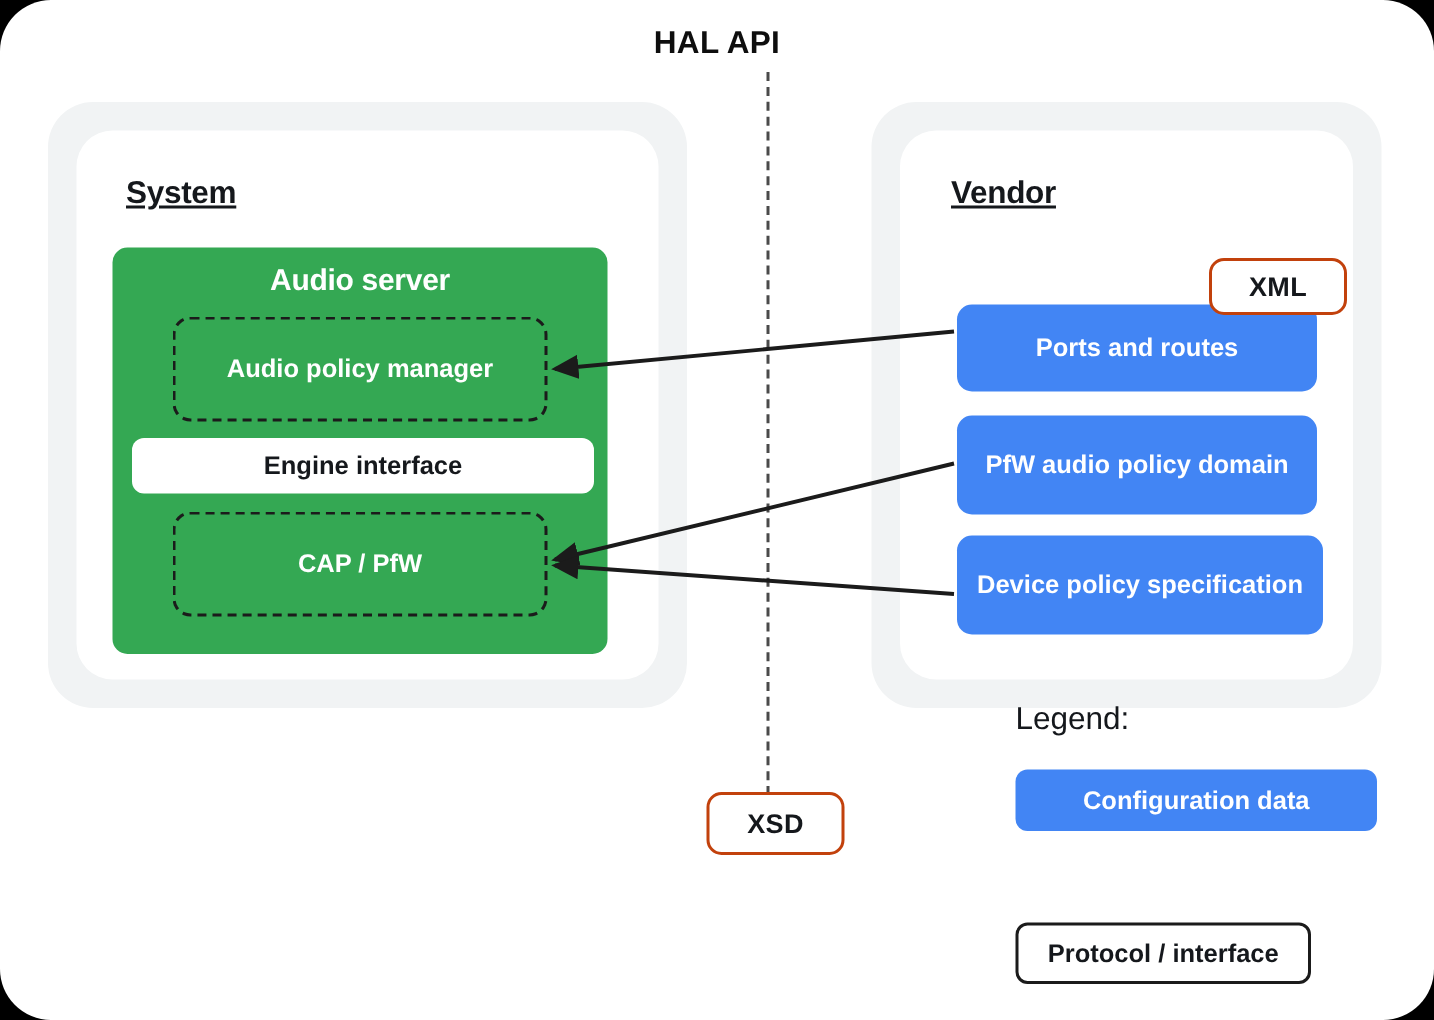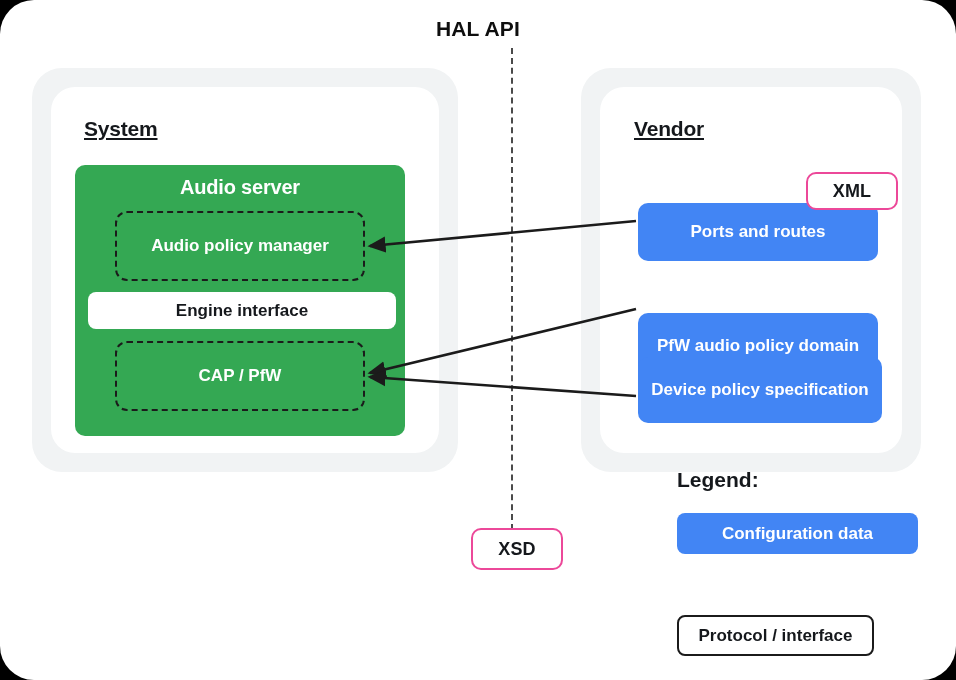--- a/index.html
+++ b/index.html
@@ -80,21 +80,21 @@
     background: #ffffff;
     border-radius: 8px;
     color: #15181c;
     font-size: 17px;
     font-weight: 700;
   }
 
   
   .chip {
     background: #ffffff;
-    border: 2px solid #ec4899;
+    border: 2px solid #c2410c;
     border-radius: 10px;
     color: #15181c;
     font-size: 18px;
     font-weight: 700;
     letter-spacing: 0.2px;
   }
 
   
   .hal-label {
     font-size: 21px;
@@ -102,21 +102,21 @@
     color: #0e0e0e;
     letter-spacing: 0.2px;
   }
   .hal-divider {
     border-left: 2px dashed #4a4a4a;
   }
 
   
   .legend-title {
     font-size: 21px;
-    font-weight: 700;
+    font-weight: 400;
     color: #15181c;
   }
   .legend-swatch {
     border-radius: 8px;
     font-size: 17px;
     font-weight: 700;
   }
   .legend-swatch.blue { background: #4285f4; color: #ffffff; }
   .legend-swatch.green { background: #34a853; color: #ffffff; }
   .legend-swatch.outline {
@@ -165,21 +165,21 @@
 
   <div class="abs group-outer" style="left:581px; top:68px; width:340px; height:404px;"></div>
   <div class="abs group-inner" style="left:600px; top:87px; width:302px; height:366px;"></div>
 
   <div class="abs group-title" style="left:634px; top:117px;">Vendor</div>
 
   <div class="abs blue-block flexcenter" style="left:638px; top:203px; width:240px; height:58px;">
     <span>Ports and routes</span>
   </div>
 
-  <div class="abs blue-block flexcenter" style="left:638px; top:277px; width:240px; height:66px;margin-top:36px;">
+  <div class="abs blue-block flexcenter" style="left:638px; top:277px; width:240px; height:66px;">
     <span>PfW audio policy domain</span>
   </div>
 
   <div class="abs blue-block flexcenter" style="left:638px; top:357px; width:244px; height:66px;">
     <span>Device policy specification</span>
   </div>
 
   <div class="abs chip flexcenter" style="left:806px; top:172px; width:92px; height:38px;">
     <span>XML</span>
   </div>

